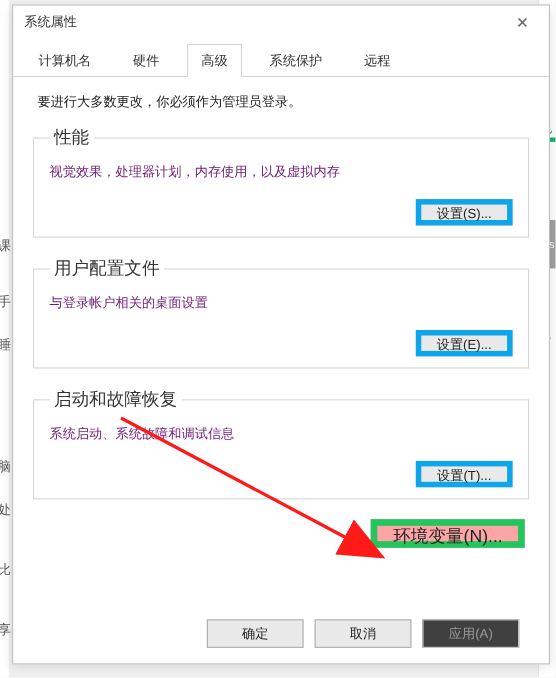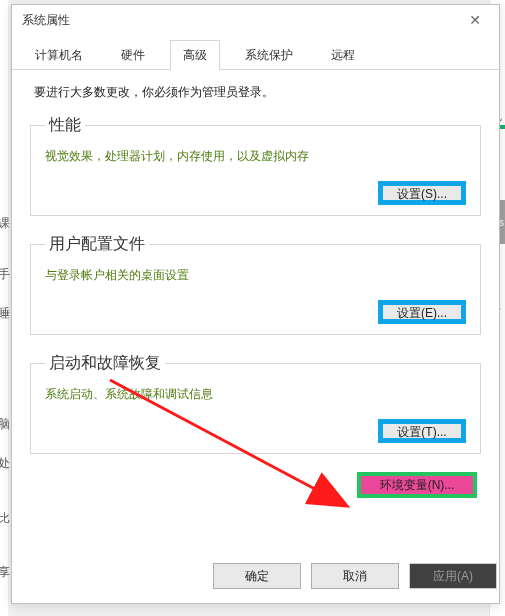--- a/index.html
+++ b/index.html
@@ -39,36 +39,36 @@
     }
     .tab.active { border-color: #d6d6d6; background: #fff; }
 
     .content { flex: 1; padding: 14px 18px 10px 18px; color: #222; position: relative; }
     .admin-note { margin: 0 4px 14px 4px; }
 
     fieldset.group {
       border: 1px solid #d6d6d6; padding: 6px 14px 50px 14px; margin-bottom: 18px; position: relative;
     }
     fieldset.group legend { padding: 0 4px; font-size: 16px; color: #333; }
-    .group-desc { margin-top: 6px; color: #4d7c0f; }
+    .group-desc { margin-top: 6px; color: #701a75; }
     .group-btn {
       position: absolute; right: 14px; bottom: 10px;
       min-width: 88px; height: 24px; padding: 0 14px;
       background: #e9e9e9; border: 5px solid #0ea5e9; font-size: 12px; color: #222;
     }
 
     .env-row { display: flex; justify-content: flex-end; margin: 8px 4px 16px 0; }
     .env-btn {
       min-width: 120px; height: 26px; padding: 0 14px;
-      background: #ec4899; border: 4px solid #22c55e; font-size: 12px; color: #222;
+      background: #fca5a5; border: 6px solid #22c55e; font-size: 16px; color: #222;
     }
 
     .dlg-buttons {
       display: flex; justify-content: flex-end; gap: 10px;
-      padding: 10px 2px 14px 14px;
+      padding: 10px 27px 14px 14px;
     }
     .dlg-buttons button {
       min-width: 88px; height: 26px; background: #e9e9e9;
       border: 1px solid #adadad; font-size: 12px; color: #222;
     }
     .dlg-buttons button.disabled { color: #9a9a9a; background: #404040; border-color: #cfcfcf; }
 
     .arrow-overlay { position: absolute; pointer-events: none; left:0; top:0; width:505px; height:616px; }
   </style>
 </head>

